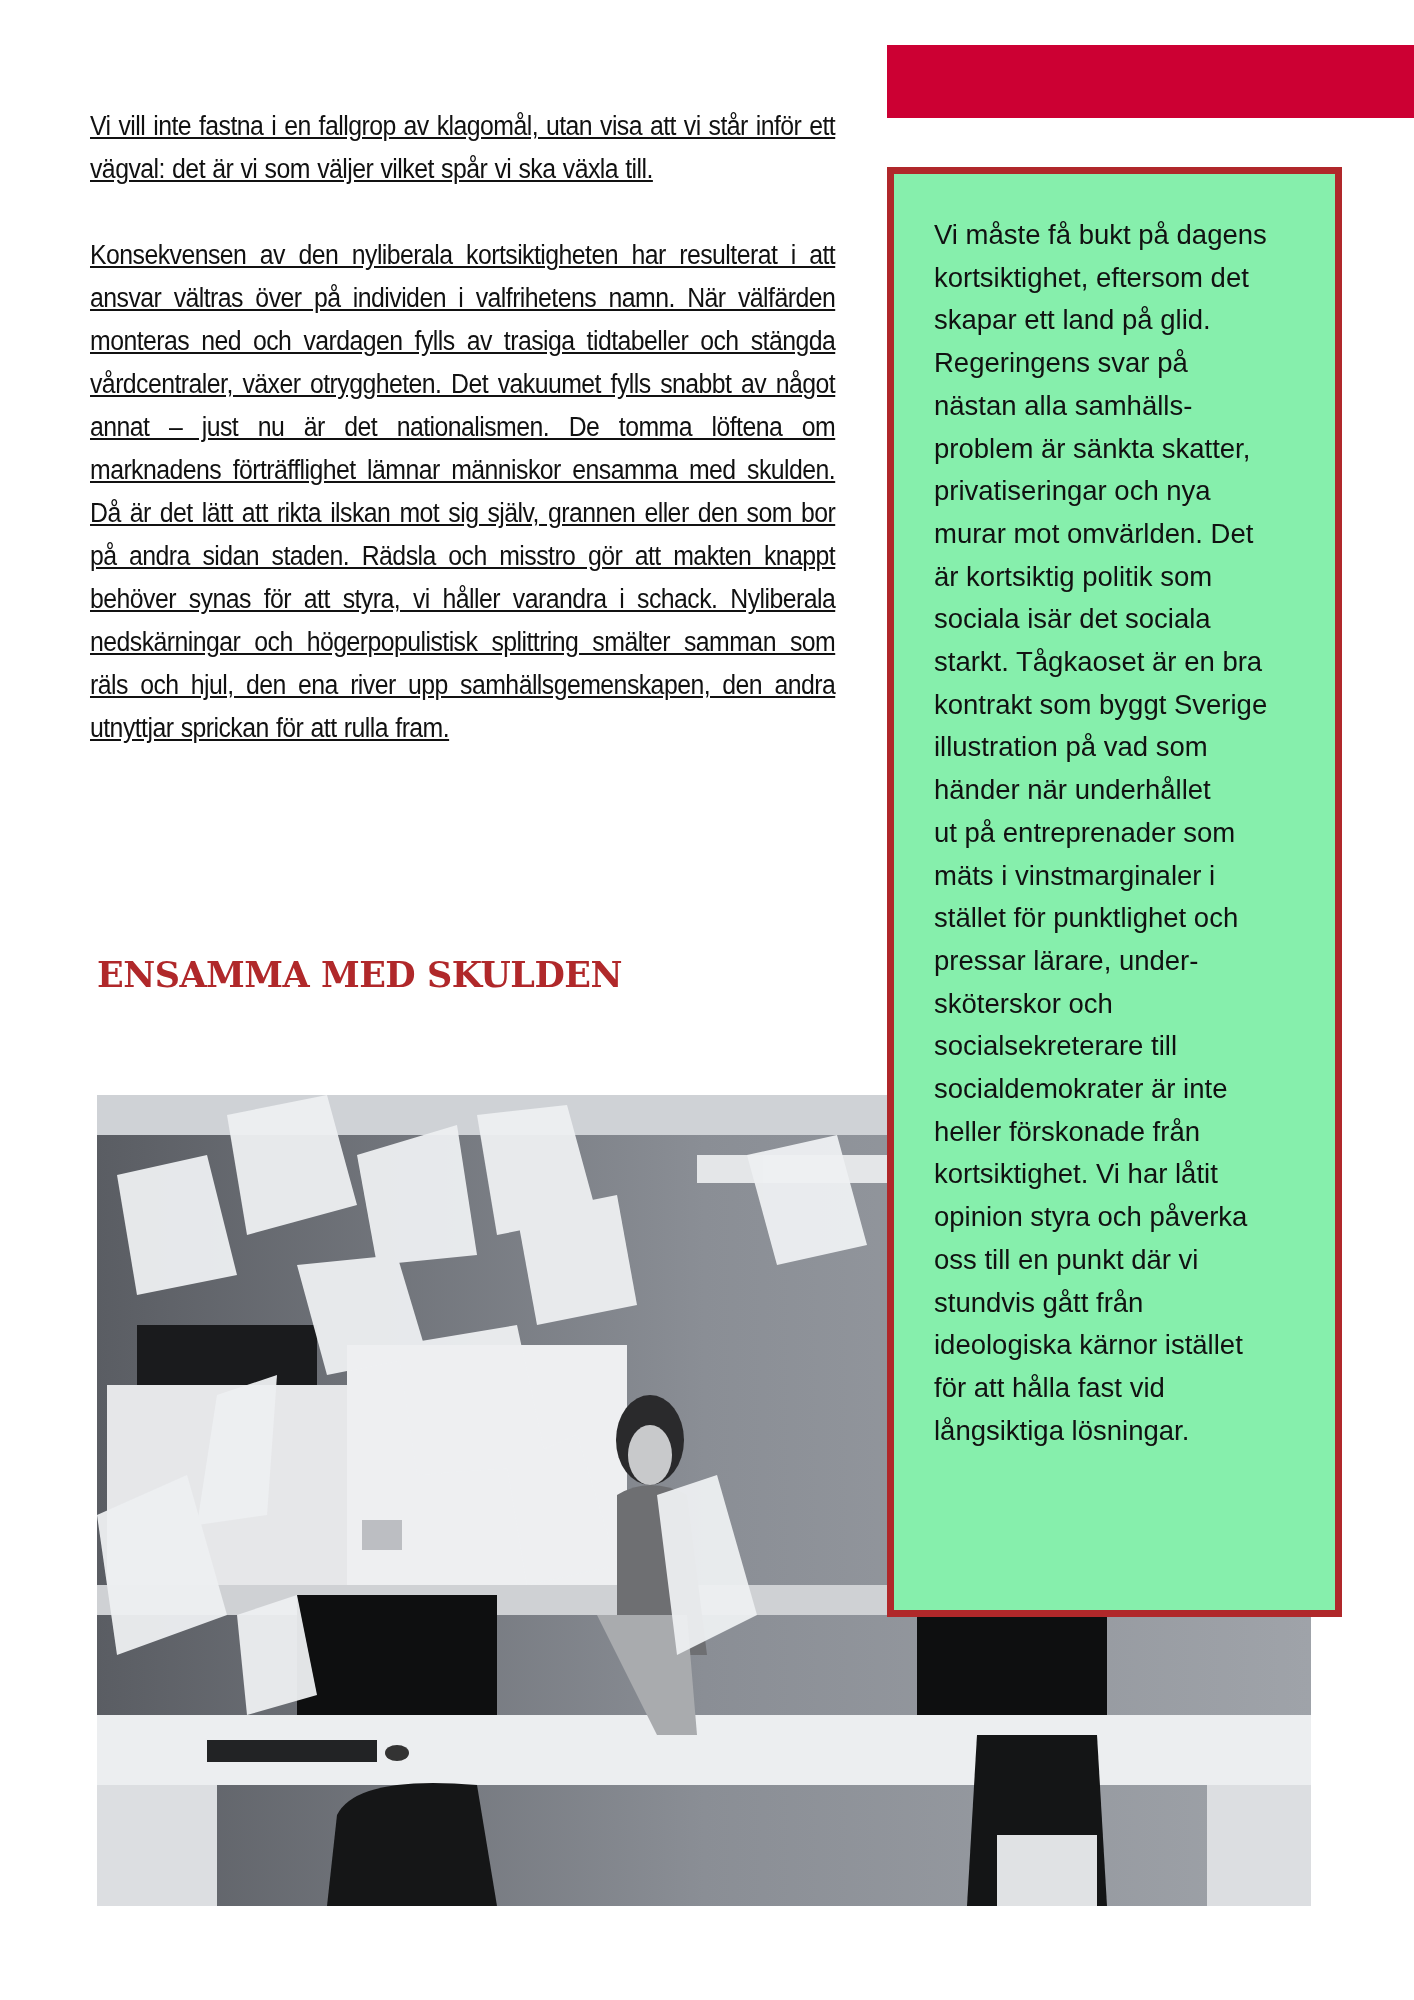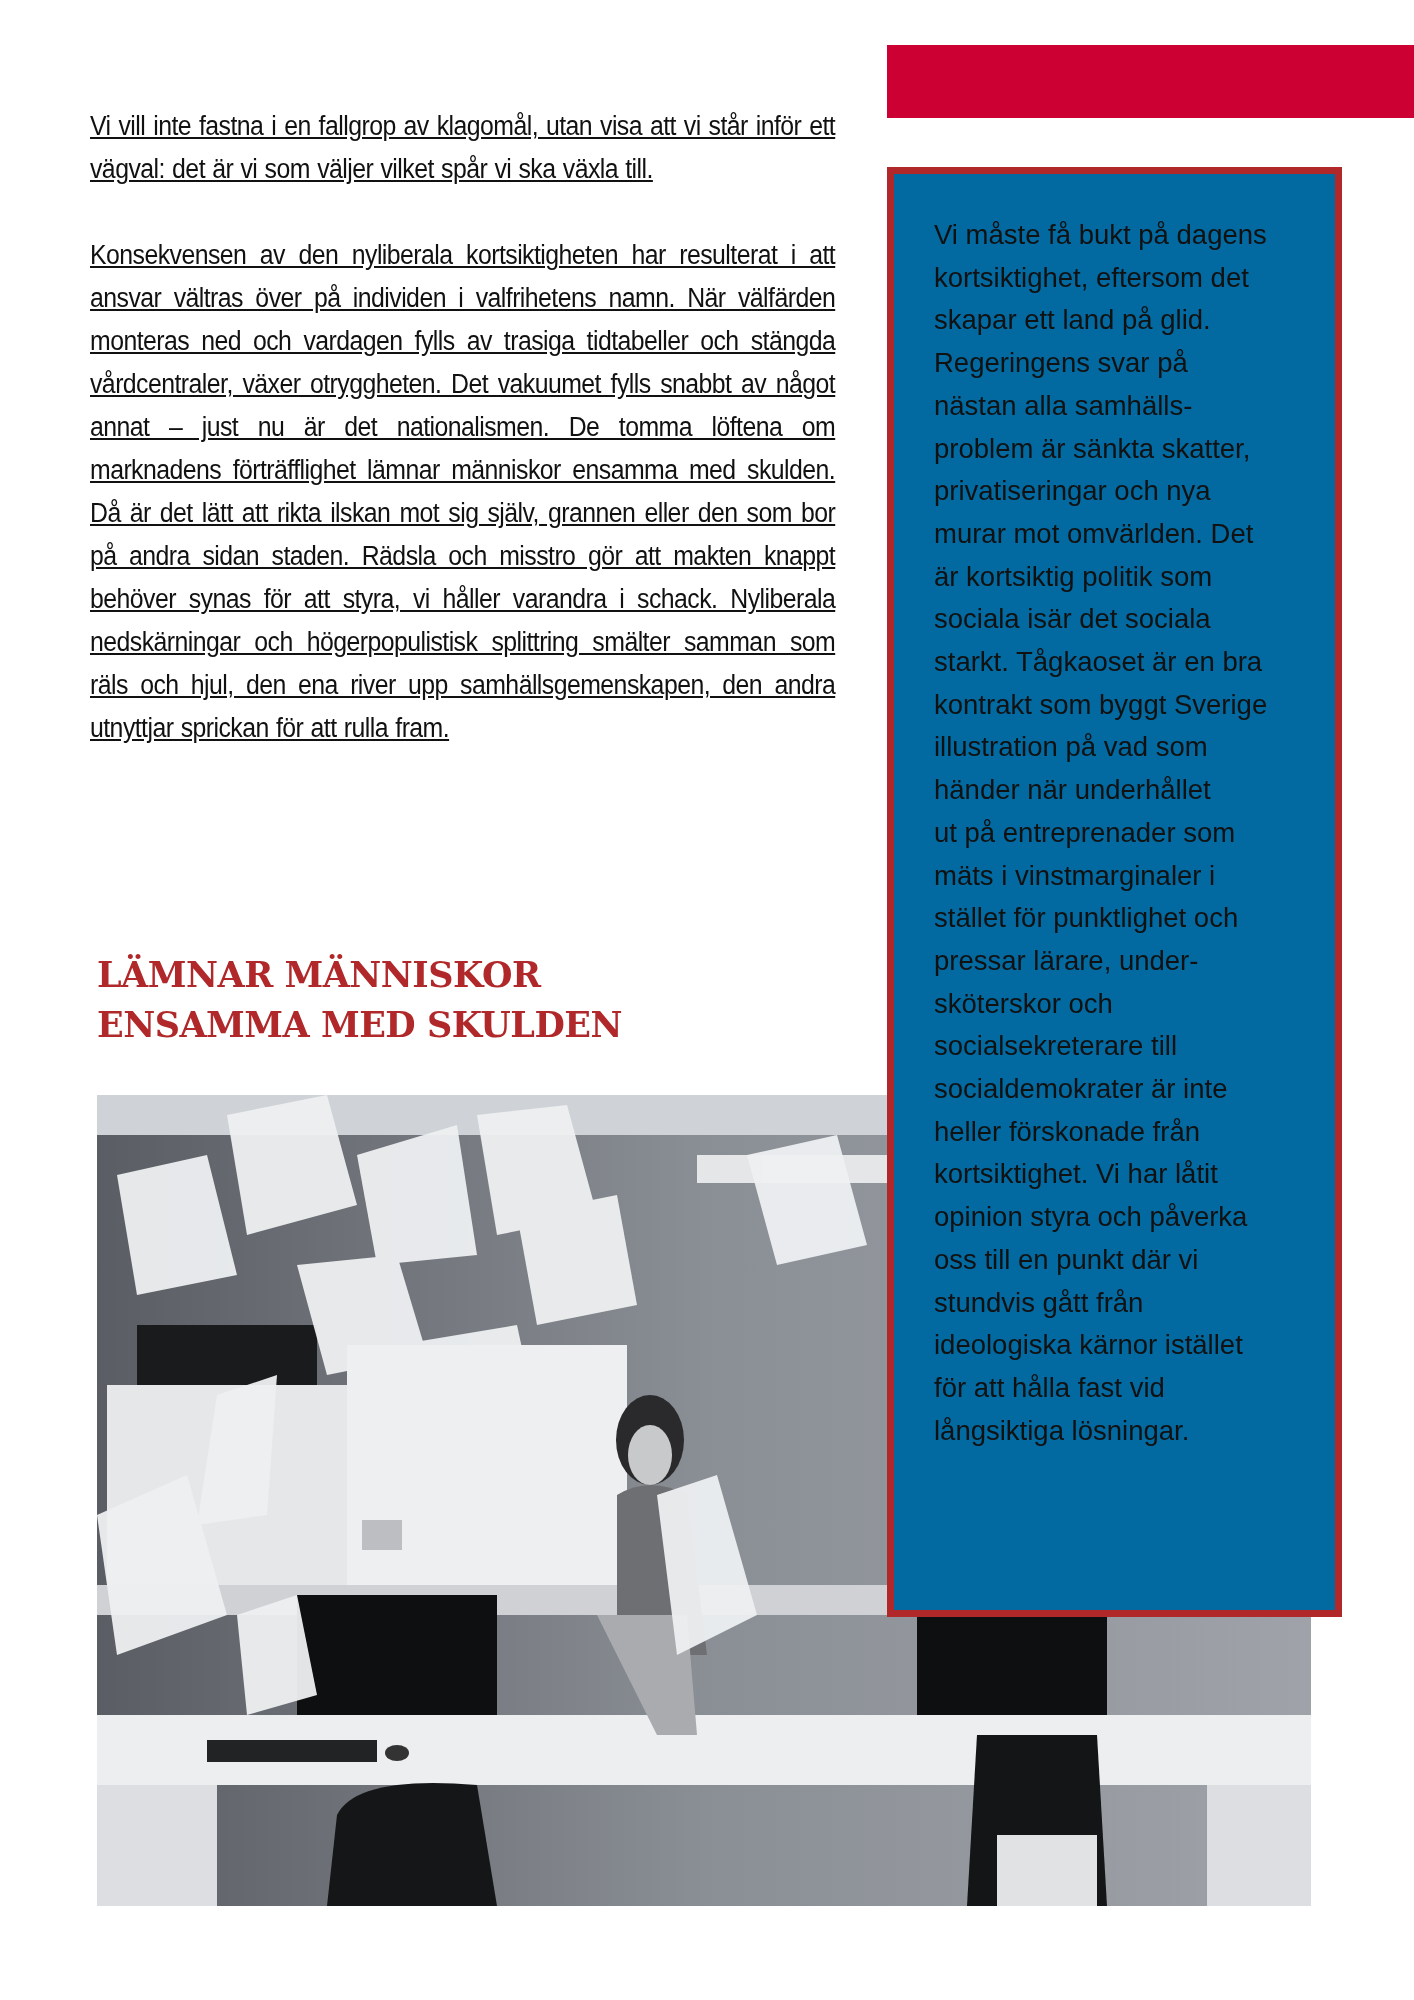--- a/index.html
+++ b/index.html
@@ -31,41 +31,40 @@
       text-transform: uppercase;
     }
     .heading span { display: block; }
     .photo {
       position: absolute; left: 97px; top: 1095px; width: 1214px; height: 811px;
       overflow: hidden; background: #8d9096;
     }
     .photo svg { display: block; width: 100%; height: 100%; }
     .side-box {
       position: absolute; left: 887px; top: 167px; width: 441px; height: 1436px;
-      border: 7px solid #b0282a; background: #0369a1; z-index: 2;
+      border: 7px solid #b0282a; background: #86efac; z-index: 2;
     }
     .side-box p {
       margin: 0; position: absolute; left: 40px; top: 40px; width: 380px;
       font-family: "Liberation Sans", "DejaVu Sans", sans-serif;
       font-size: 27.5px; line-height: 42.7px; color: #111;
     }
     .side-box p span { display: block; white-space: nowrap; }
   </style>
 </head>
 <body>
 
 <div class="accent-bar"></div>
 
 <div class="main-col">
   <p>Vi vill inte fastna i en fallgrop av klagomål, utan visa att vi står inför ett vägval: det är vi som väljer vilket spår vi ska växla till.</p>
   <p class="last">Konsekvensen av den nyliberala kortsiktigheten har resulterat i att ansvar vältras över på individen i valfrihetens namn. När välfärden monteras ned och vardagen fylls av trasiga tidtabeller och stängda vårdcentraler, växer otryggheten. Det vakuumet fylls snabbt av något annat – just nu är det nationalismen. De tomma löftena om marknadens förträfflighet lämnar människor ensamma med skulden. Då är det lätt att rikta ilskan mot sig själv, grannen eller den som bor på andra sidan staden. Rädsla och misstro gör att makten knappt behöver synas för att styra, vi håller varandra i schack. Nyliberala nedskärningar och högerpopulistisk splittring smälter samman som räls och hjul, den ena river upp samhällsgemenskapen, den andra utnyttjar sprickan för att rulla fram.</p>
 </div>
 
 <h2 class="heading" style="margin:0;">
-  <span>LÄMNAR MÄNNISKOR</span>
   <span>ENSAMMA MED SKULDEN</span>
 </h2>
 
 <div class="photo">
   <svg viewBox="0 0 1214 811" preserveAspectRatio="none">
     <defs>
       <linearGradient id="wall" x1="0" y1="0" x2="1" y2="0">
         <stop offset="0" stop-color="#5a5d63"></stop>
         <stop offset="0.5" stop-color="#8a8e95"></stop>
         <stop offset="1" stop-color="#9fa3a9"></stop>

